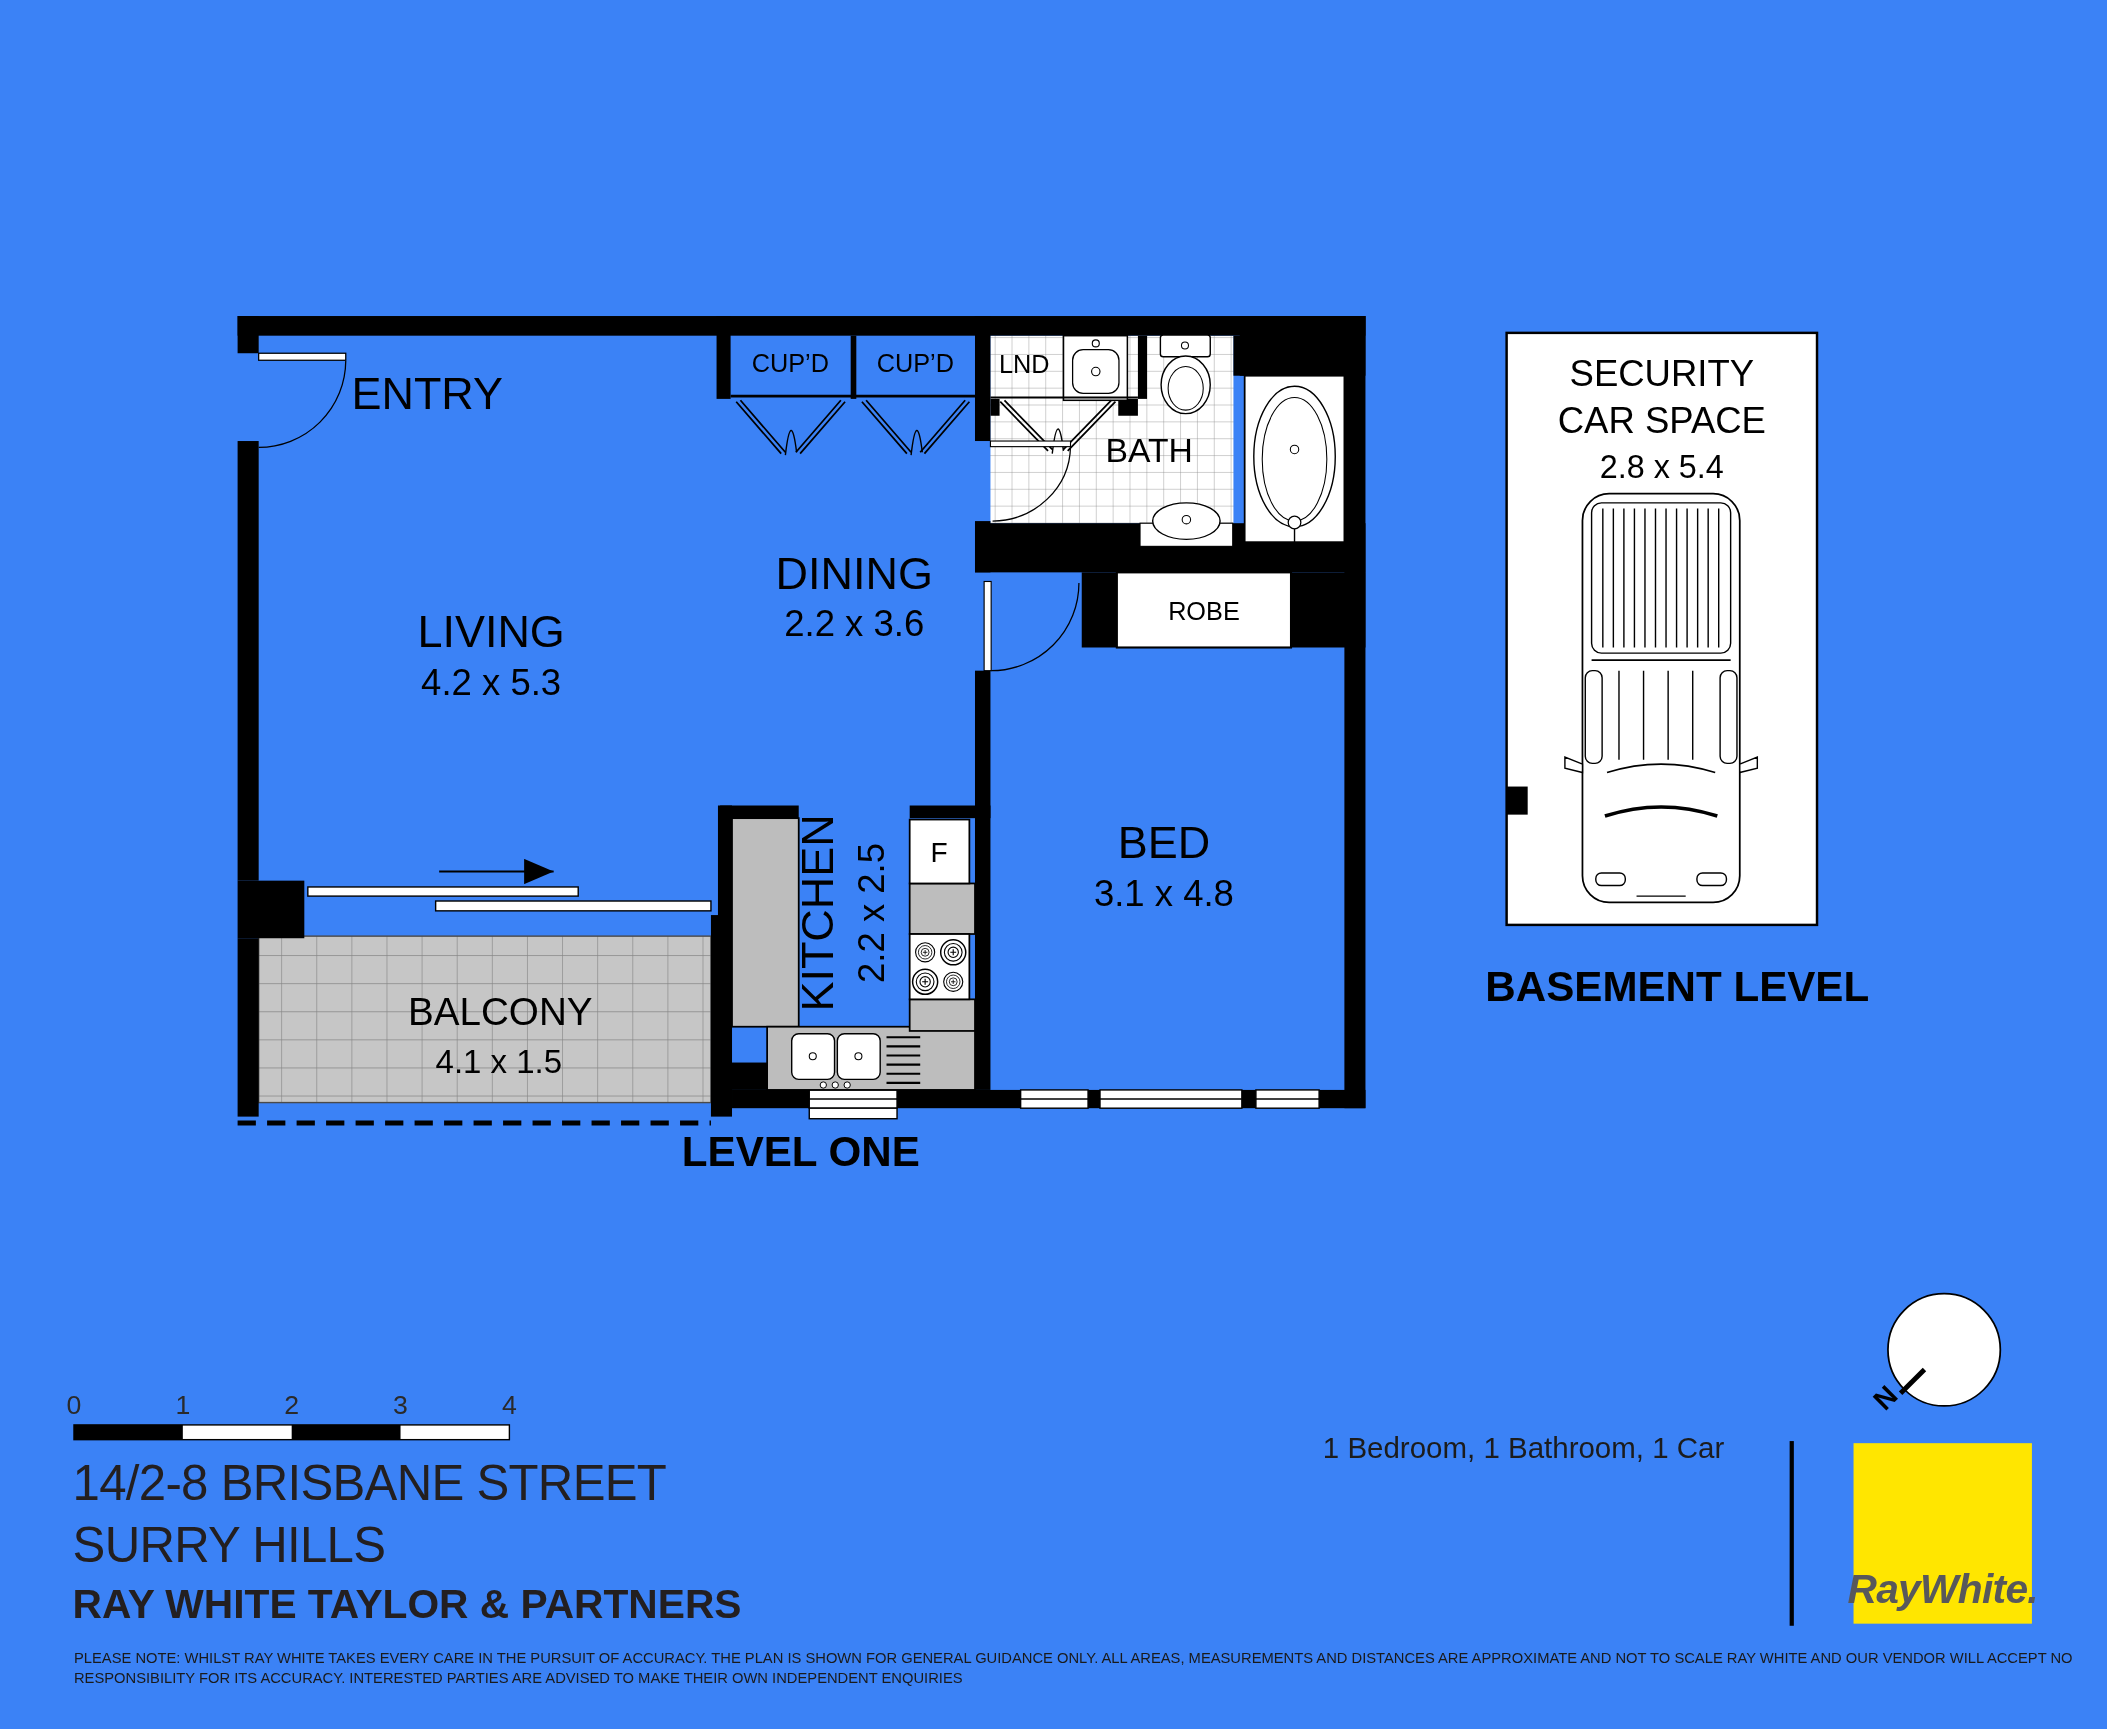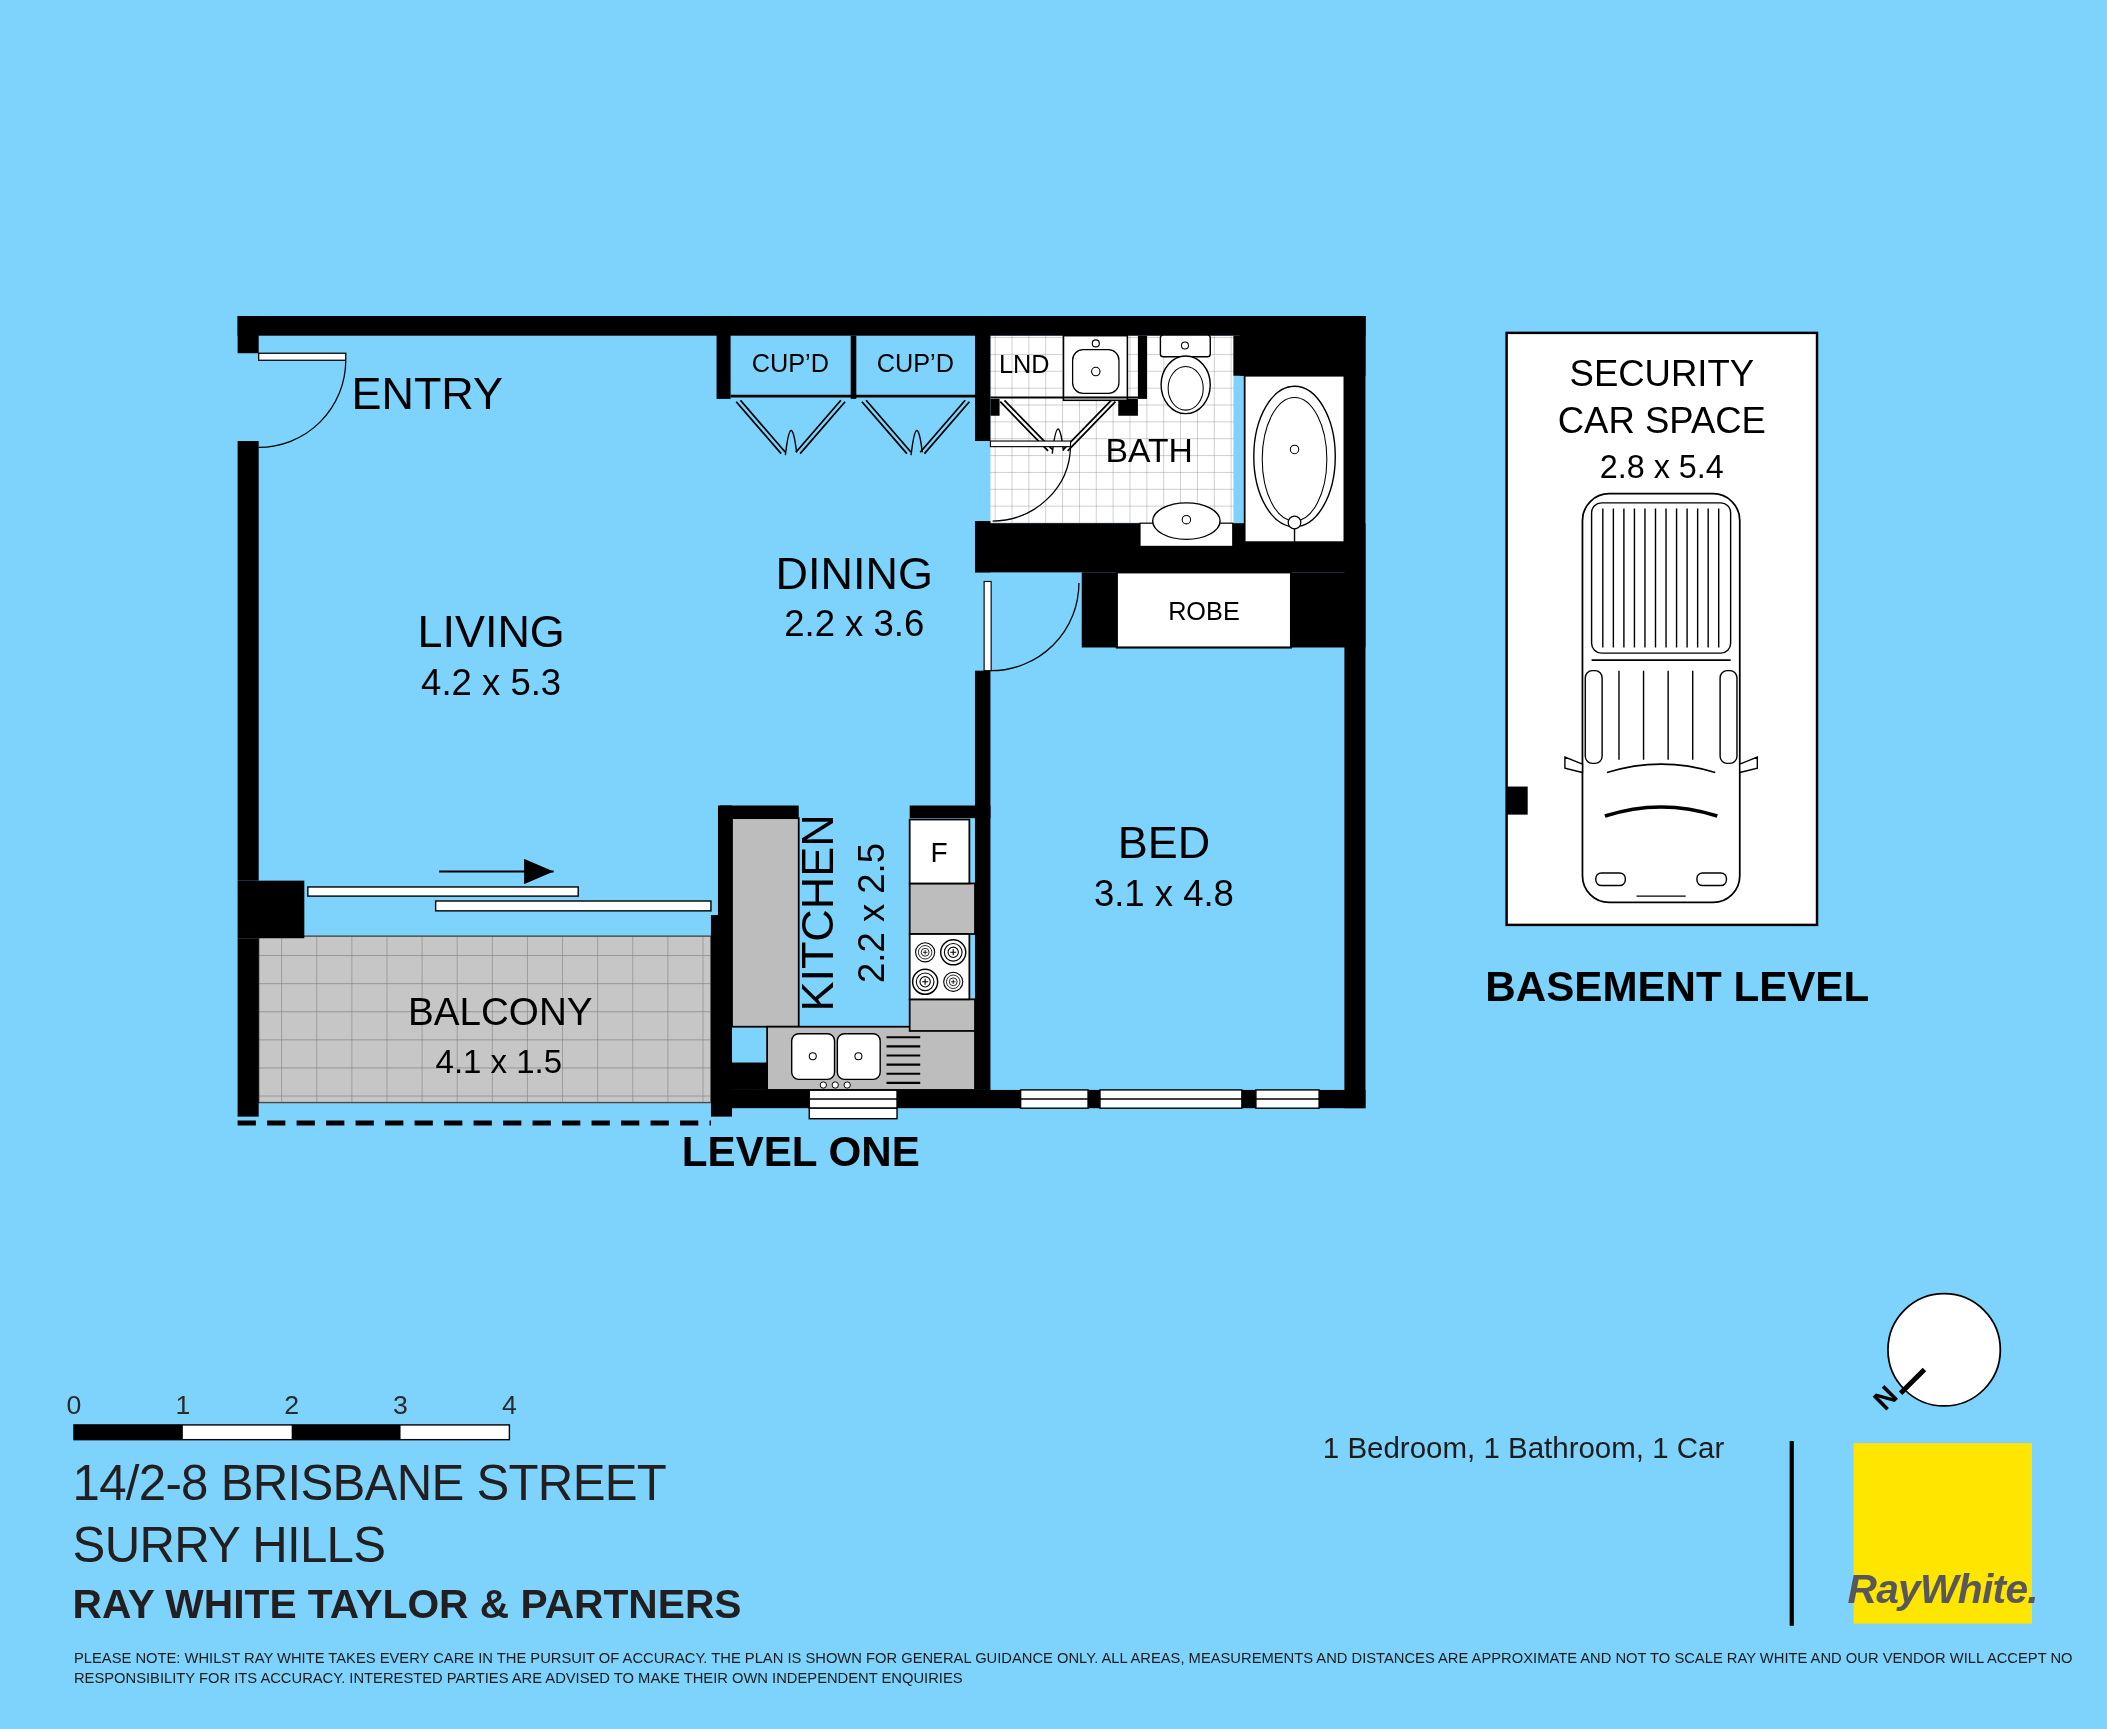--- a/index.html
+++ b/index.html
@@ -1,16 +1,16 @@
 <!DOCTYPE html>
 <html style="font-size:11.2px"><head>
 <meta charset="utf-8">
 <style>
   html,body{margin:0;padding:0;background:#ffffff;}
-  .canvas{width:2108px;height:1729px;position:relative;background:#7dd3fc;}
+  .canvas{width:2108px;height:1729px;position:relative;background:#3b82f6;}
   svg{display:block;}
   text{font-family:"Liberation Sans","DejaVu Sans",sans-serif;fill:#000;}
   .room-label{font-size:64px;}
   .room-dims{font-size:52px;}
   .small-label{font-size:40px;}
   .tiny-label{font-size:36px;}
   .bath-label{font-size:48px;}
   .level-label{font-size:60px;font-weight:bold;}
   .carspace-label{font-size:52px;}
   .carspace-dims{font-size:46px;}

